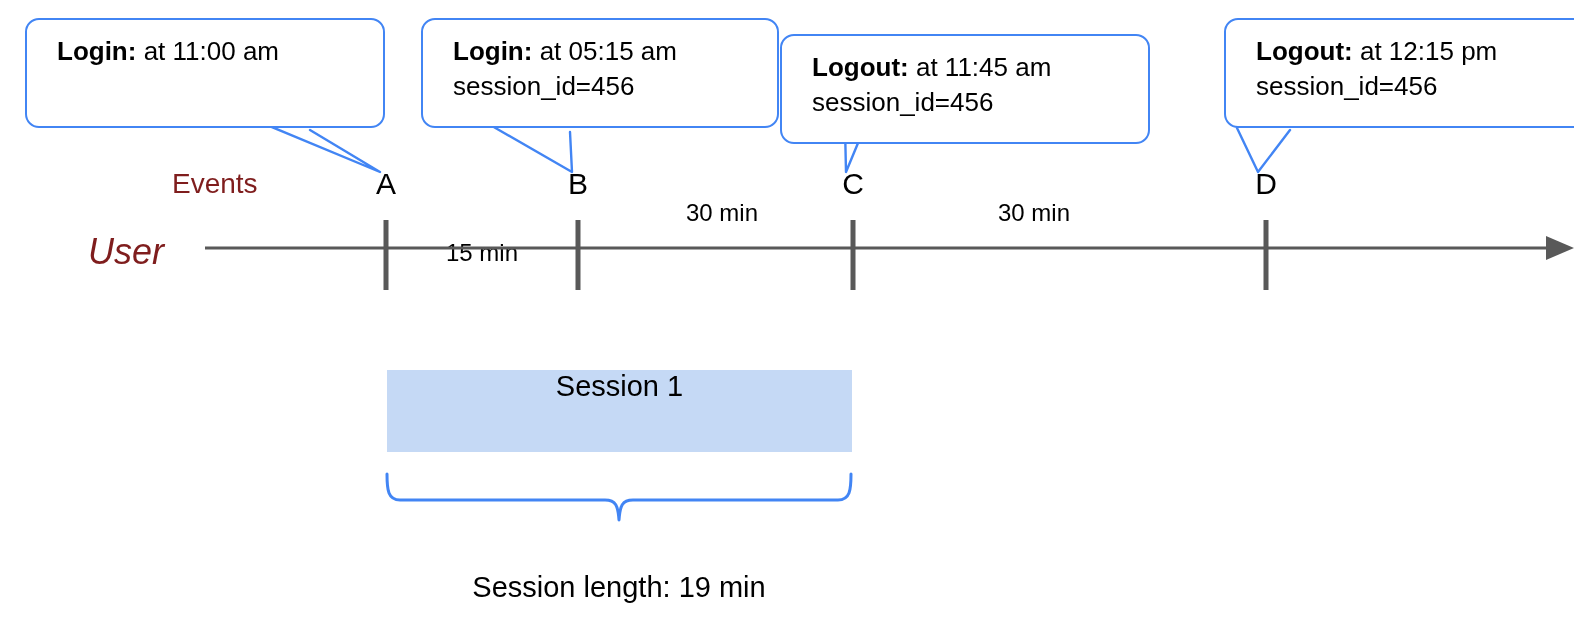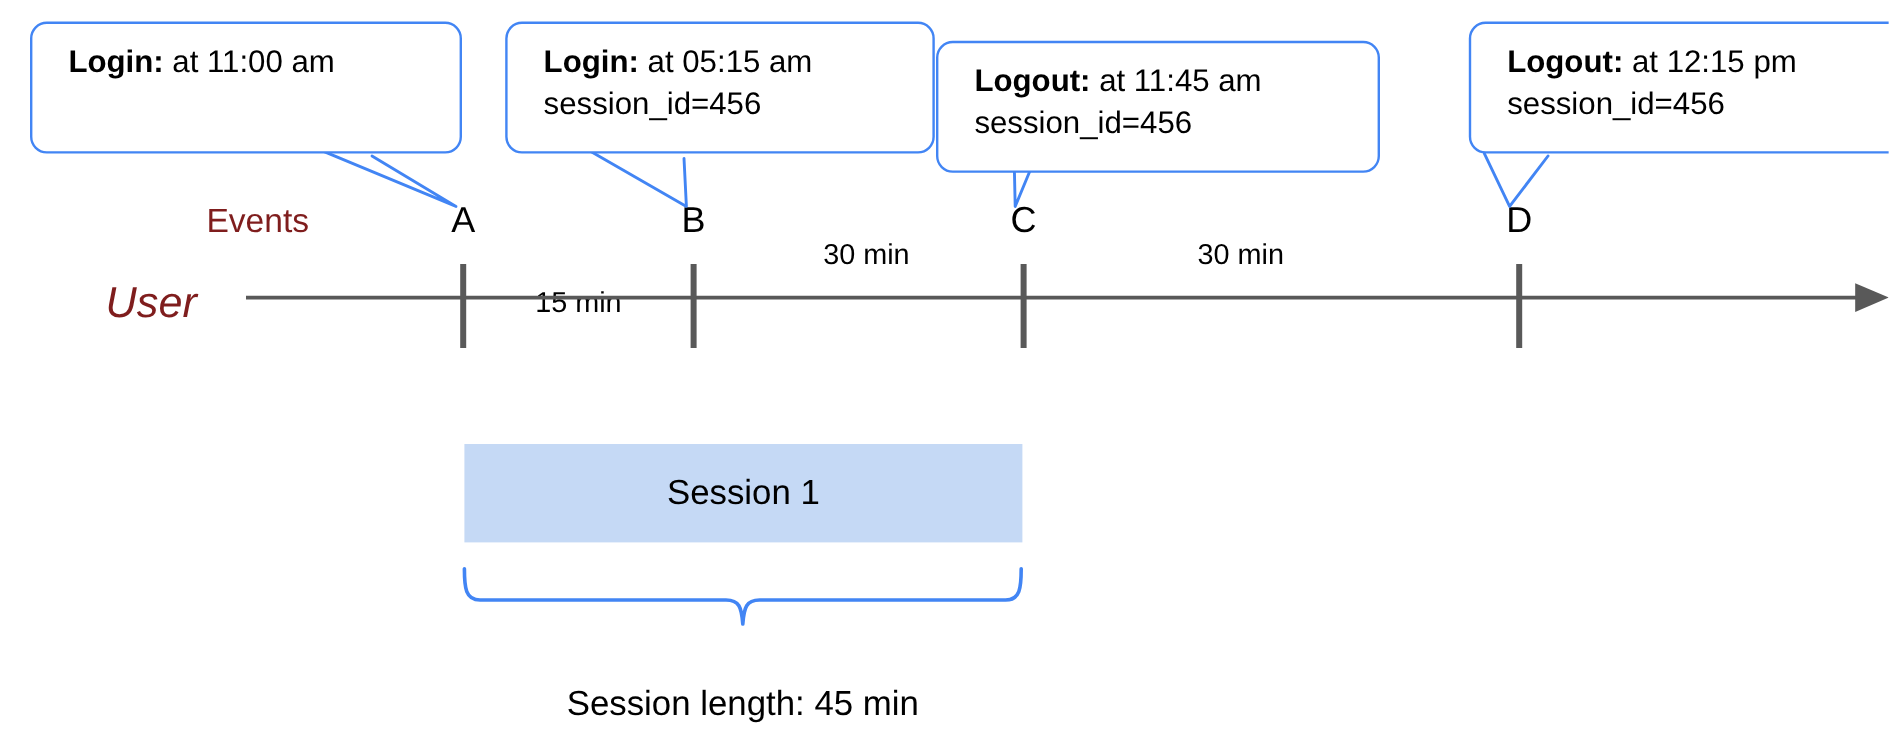--- a/index.html
+++ b/index.html
@@ -88,21 +88,20 @@
     width: 5px;
     background: #595959;
     transform: translateX(-50%);
   }
 
   
   #session-block {
     position: absolute;
     background: #c5d9f5;
     display: flex;
-    align-items: center;
     justify-content: center;
     font-size: 29px;
     color: #000000;
   }
 
   #session-length-caption {
     position: absolute;
     font-size: 29px;
     white-space: nowrap;
     transform: translateX(-50%);
@@ -181,15 +180,15 @@
   <svg style="position:absolute; left:370px; top:468px; width:500px; height:70px;" viewBox="0 0 500 70" width="500" height="70">
     <path d="M 17 6
              C 17 22, 18 32, 30 32
              L 235 32
              C 246 32, 248 38, 249 52
              C 250 38, 252 32, 263 32
              L 468 32
              C 480 32, 481 22, 481 6" fill="none" stroke="#4285f4" stroke-width="3" stroke-linecap="round" stroke-linejoin="round"></path>
   </svg>
 
-  <div id="session-length-caption" style="left:619px; top:571px;">Session length: 45 min</div>
+  <div id="session-length-caption" style="left:619px; top:571px;">Session length: 19 min</div>
 
 </div>
 
 </body></html>

